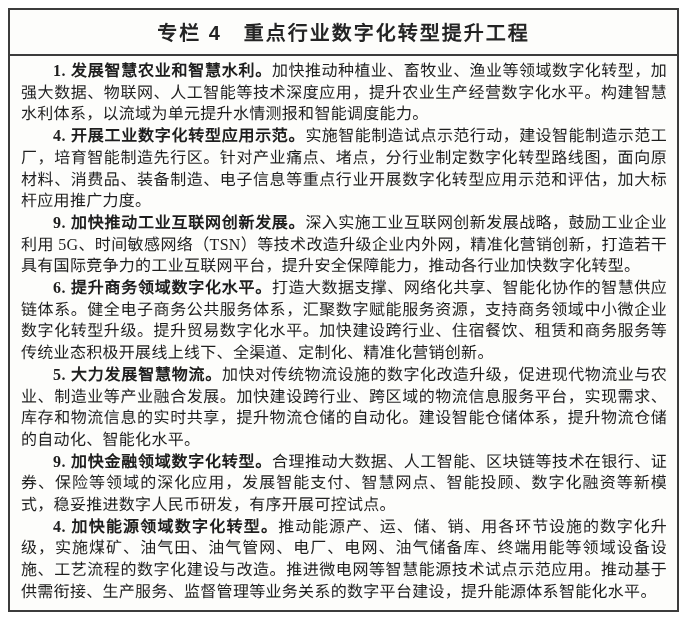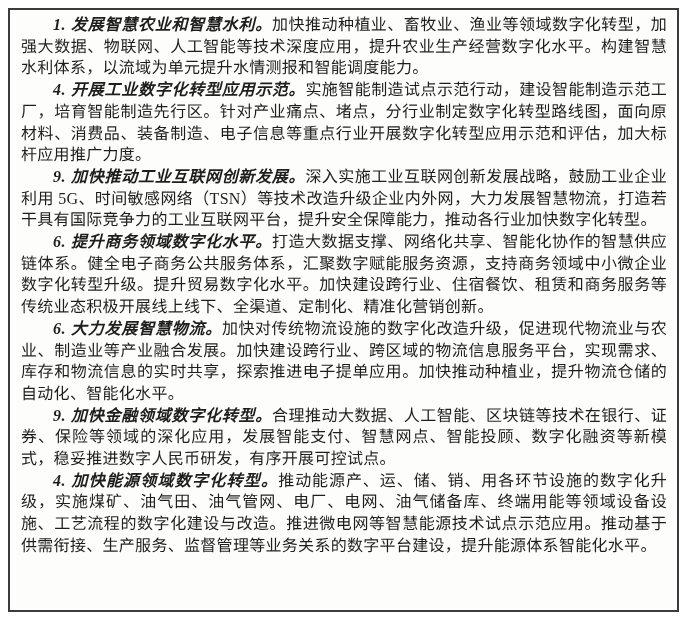--- a/index.html
+++ b/index.html
@@ -46,30 +46,30 @@
     text-align: justify;
     letter-spacing: 0.3px;
     overflow: hidden;
   }
   .panel-body p {
     margin: 0;
     text-indent: 2em;
   }
   .lead {
     font-weight: 700;
-    font-style: italic;
     letter-spacing: 0.6px;
   }
 </style>
 </head>
 <body>
 
 <div class="panel">
+  <div class="title-bar">专栏 4　重点行业数字化转型提升工程</div>
   <div class="panel-body">
       <p><span class="lead">1. 发展智慧农业和智慧水利。</span><span>加快推动种植业、畜牧业、渔业等领域数字化转型，加强大数据、物联网、人工智能等技术深度应用，提升农业生产经营数字化水平。构建智慧水利体系，以流域为单元提升水情测报和智能调度能力。</span></p>
       <p><span class="lead">4. 开展工业数字化转型应用示范。</span><span>实施智能制造试点示范行动，建设智能制造示范工厂，培育智能制造先行区。针对产业痛点、堵点，分行业制定数字化转型路线图，面向原材料、消费品、装备制造、电子信息等重点行业开展数字化转型应用示范和评估，加大标杆应用推广力度。</span></p>
-      <p><span class="lead">9. 加快推动工业互联网创新发展。</span><span>深入实施工业互联网创新发展战略，鼓励工业企业利用 5G、时间敏感网络（TSN）等技术改造升级企业内外网，大力发展智慧物流，打造若干具有国际竞争力的工业互联网平台，提升安全保障能力，推动各行业加快数字化转型。</span></p>
+      <p><span class="lead">9. 加快推动工业互联网创新发展。</span><span>深入实施工业互联网创新发展战略，鼓励工业企业利用 5G、时间敏感网络（TSN）等技术改造升级企业内外网，精准化营销创新，打造若干具有国际竞争力的工业互联网平台，提升安全保障能力，推动各行业加快数字化转型。</span></p>
       <p><span class="lead">6. 提升商务领域数字化水平。</span><span>打造大数据支撑、网络化共享、智能化协作的智慧供应链体系。健全电子商务公共服务体系，汇聚数字赋能服务资源，支持商务领域中小微企业数字化转型升级。提升贸易数字化水平。加快建设跨行业、住宿餐饮、租赁和商务服务等传统业态积极开展线上线下、全渠道、定制化、精准化营销创新。</span></p>
-      <p><span class="lead">6. 大力发展智慧物流。</span><span>加快对传统物流设施的数字化改造升级，促进现代物流业与农业、制造业等产业融合发展。加快建设跨行业、跨区域的物流信息服务平台，实现需求、库存和物流信息的实时共享，探索推进电子提单应用。加快推动种植业，提升物流仓储的自动化、智能化水平。</span></p>
+      <p><span class="lead">5. 大力发展智慧物流。</span><span>加快对传统物流设施的数字化改造升级，促进现代物流业与农业、制造业等产业融合发展。加快建设跨行业、跨区域的物流信息服务平台，实现需求、库存和物流信息的实时共享，提升物流仓储的自动化。建设智能仓储体系，提升物流仓储的自动化、智能化水平。</span></p>
       <p><span class="lead">9. 加快金融领域数字化转型。</span><span>合理推动大数据、人工智能、区块链等技术在银行、证券、保险等领域的深化应用，发展智能支付、智慧网点、智能投顾、数字化融资等新模式，稳妥推进数字人民币研发，有序开展可控试点。</span></p>
       <p><span class="lead">4. 加快能源领域数字化转型。</span><span>推动能源产、运、储、销、用各环节设施的数字化升级，实施煤矿、油气田、油气管网、电厂、电网、油气储备库、终端用能等领域设备设施、工艺流程的数字化建设与改造。推进微电网等智慧能源技术试点示范应用。推动基于供需衔接、生产服务、监督管理等业务关系的数字平台建设，提升能源体系智能化水平。</span></p>
     </div>
 </div>
 
 </body></html>

